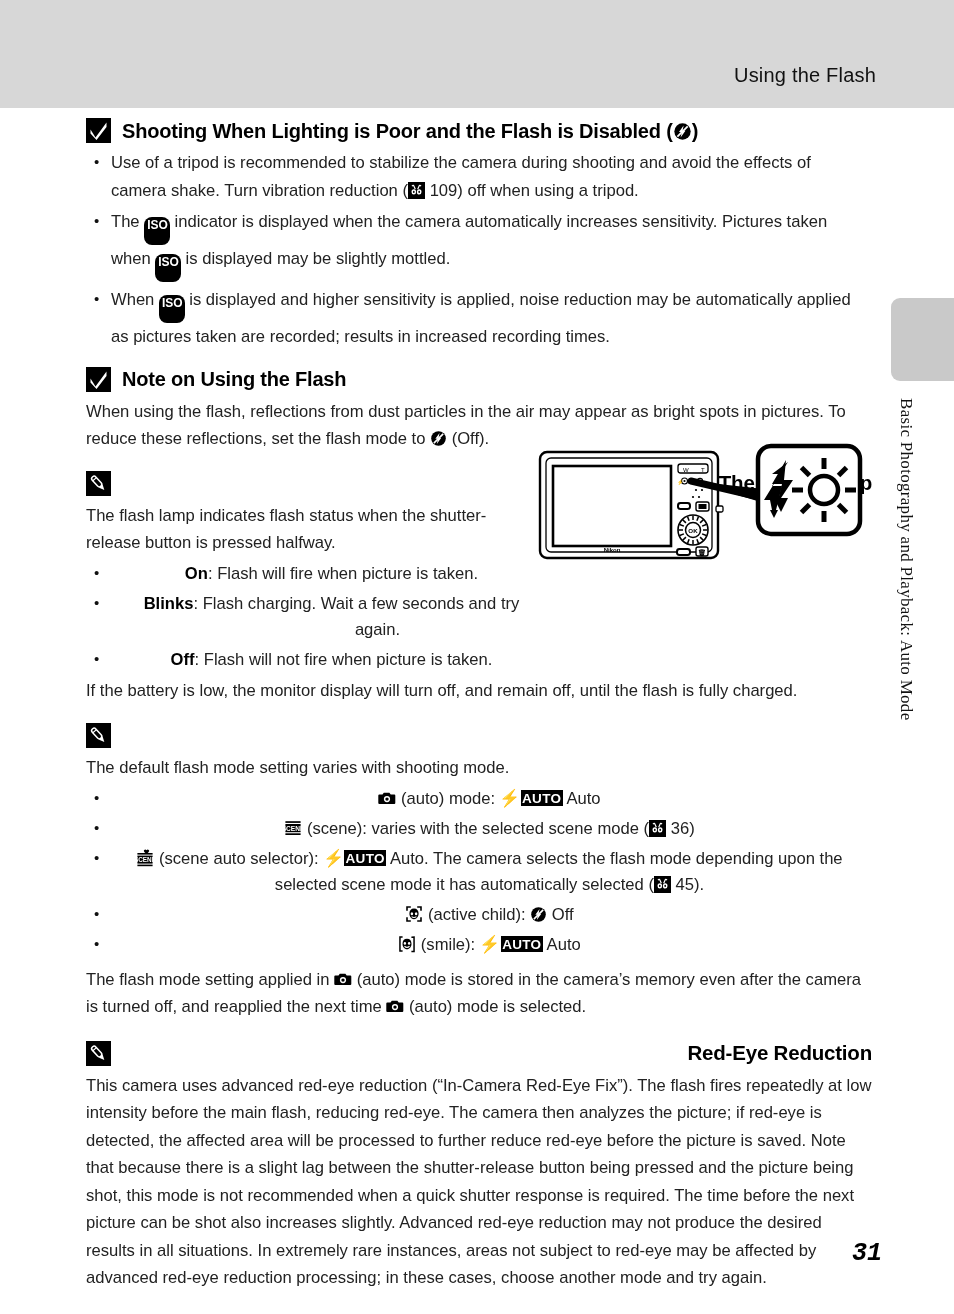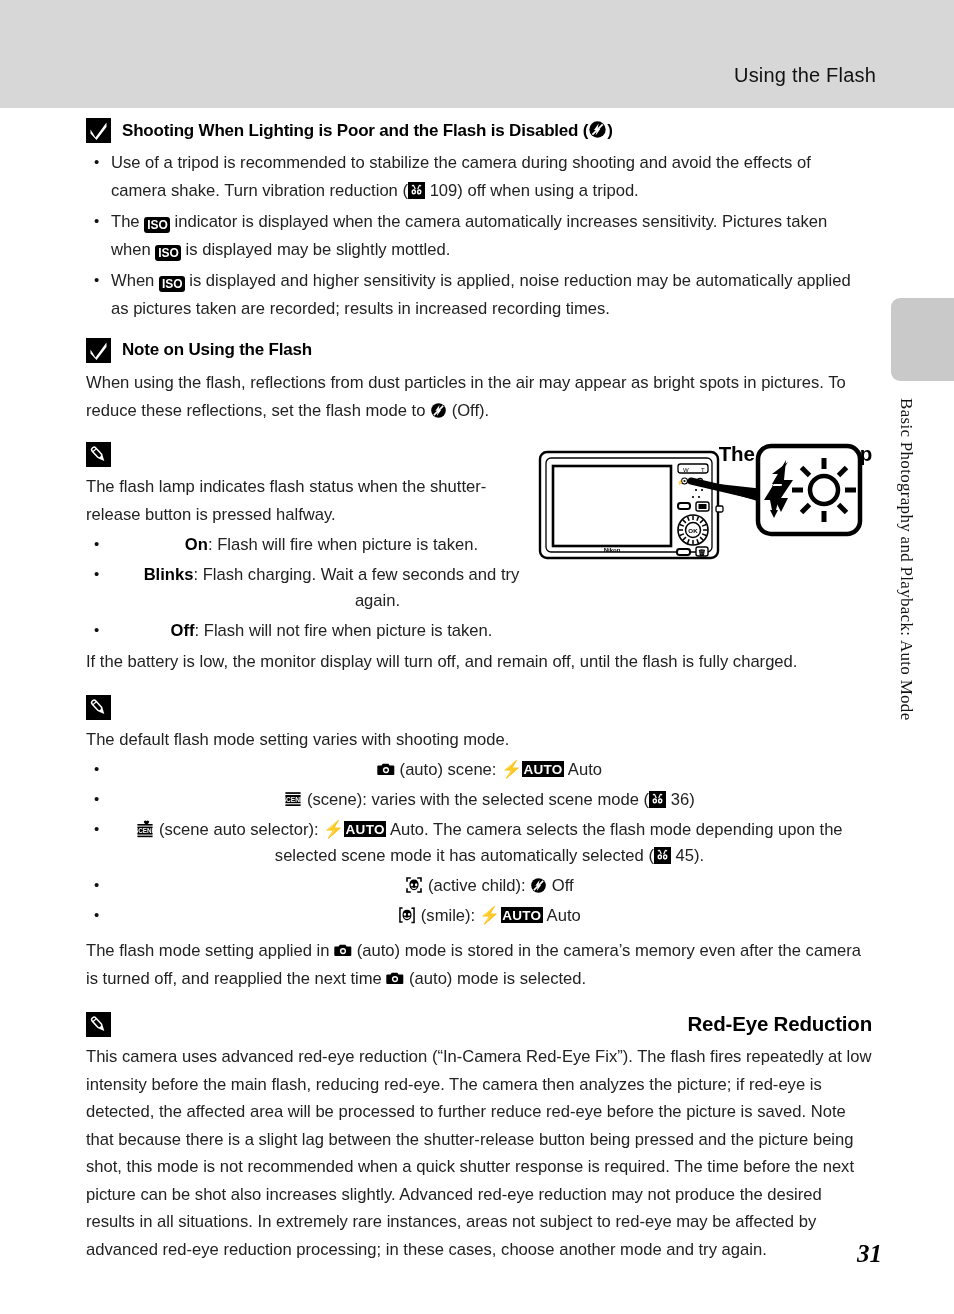--- a/index.html
+++ b/index.html
@@ -69,21 +69,21 @@
   
   .sec-head {
     display: flex;
     align-items: center;
     gap: 11px;
     margin: 0 0 6px 0;
   }
   .sec-head.pencil { gap: 1px; justify-content: space-between; }
   .sec-head h2 {
     margin: 0;
-    font-size: 17px;
+    font-size: 20px;
     font-weight: bold;
     letter-spacing: -.2px;
     line-height: 1.1;
     color: #000;
   }
   .sec-head.pencil h2 { font-size: 20.5px; }
 
   
   .ico-check {
     width: 25px; height: 25px;
@@ -142,22 +142,22 @@
   }
   
   .g-iso {
     background: #000;
     color: #fff;
     font-family: "Liberation Sans", sans-serif;
     font-weight: bold;
     font-size: 12px;
     line-height: 16px;
     height: 16px;
-    padding: 0 2px 0 3px;
-    border-radius: 3px;
+    padding: 0 2px 12px 3px;
+    border-radius: 8px;
     letter-spacing: 0px;
     vertical-align: -2px;
   }
   
   .g-ref {
     width: 17px; height: 17px;
     background: #000;
     vertical-align: -3px;
   }
   .g-ref svg { display:block; }
@@ -196,21 +196,21 @@
     top: 440px;
     width: 330px;
     height: 122px;
   }
 
   
   .pageno {
     position: absolute;
     right: 72px;
     bottom: 46px;
-    font-family: Liberation Serif, serif;
+    font-family: Liberation Mono, monospace;
     font-style: italic;
     font-weight: bold;
     font-size: 25px;
     color: #000;
   }
 </style>
 </head>
 <body>
 
 <div class="header-band"></div>
@@ -291,21 +291,21 @@
       </svg>
     </span>
   </div>
   <p class="body">The default flash mode setting varies with shooting mode.</p>
   <ul class="bul tight">
     <li>
       <span class="g g-mode"><svg width="18" height="18" viewBox="0 0 18 18">
             <path d="M1.3 5.6 h3.2 l1.3-1.9 h5.6 l1.3 1.9 h3.6 a1 1 0 0 1 1 1 v7.3 a1 1 0 0 1 -1 1 h-15 a1 1 0 0 1 -1 -1 v-7.3 a1 1 0 0 1 1 -1 z" fill="#000"></path>
             <circle cx="9" cy="10.1" r="3.1" fill="#fff"></circle>
             <circle cx="9" cy="10.1" r="1.7" fill="#000"></circle>
-          </svg></span><span> (auto) scene: </span><span class="g-flashauto"><span class="bolt">⚡</span><span class="auto">AUTO</span></span><span> Auto</span>
+          </svg></span><span> (auto) mode: </span><span class="g-flashauto"><span class="bolt">⚡</span><span class="auto">AUTO</span></span><span> Auto</span>
     </li>
     <li>
       <span class="g g-mode"><svg width="18" height="18" viewBox="0 0 18 18">
             <rect x="1.4" y="2.2" width="15.2" height="1.7" fill="#000"></rect>
             <rect x="1.4" y="5.0" width="15.2" height="8.2" fill="#000"></rect>
             <text x="9" y="11.6" font-family="Liberation Sans, sans-serif" font-size="6.6" font-weight="bold" fill="#fff" text-anchor="middle">SCENE</text>
             <rect x="1.4" y="14.3" width="15.2" height="1.7" fill="#000"></rect>
           </svg></span><span> (scene): varies with the selected scene mode (</span><span class="g g-ref"><svg width="17" height="17" viewBox="0 0 17 17">
             <rect width="17" height="17" fill="#000"></rect>
             <path d="M4 4.2 Q5.3 2.6 6.1 4.4 L7.3 7.2 M13 4.2 Q11.7 2.6 10.9 4.4 L9.7 7.2" stroke="#fff" stroke-width="1.2" fill="none"></path>

